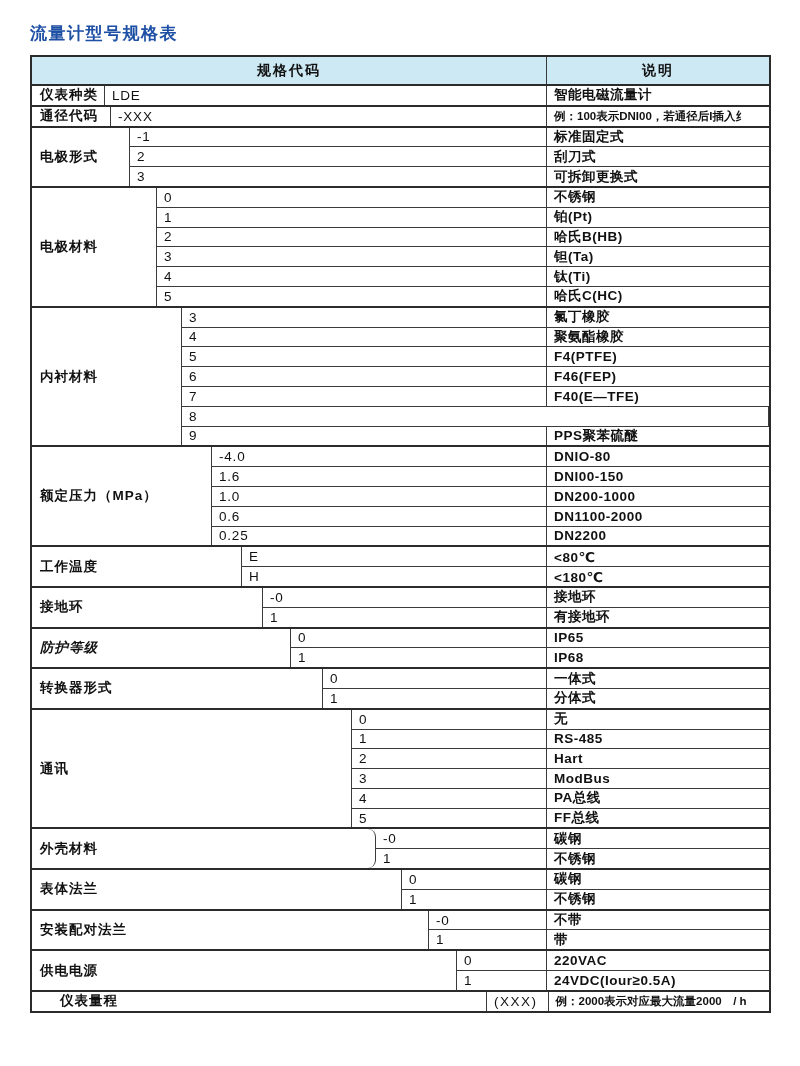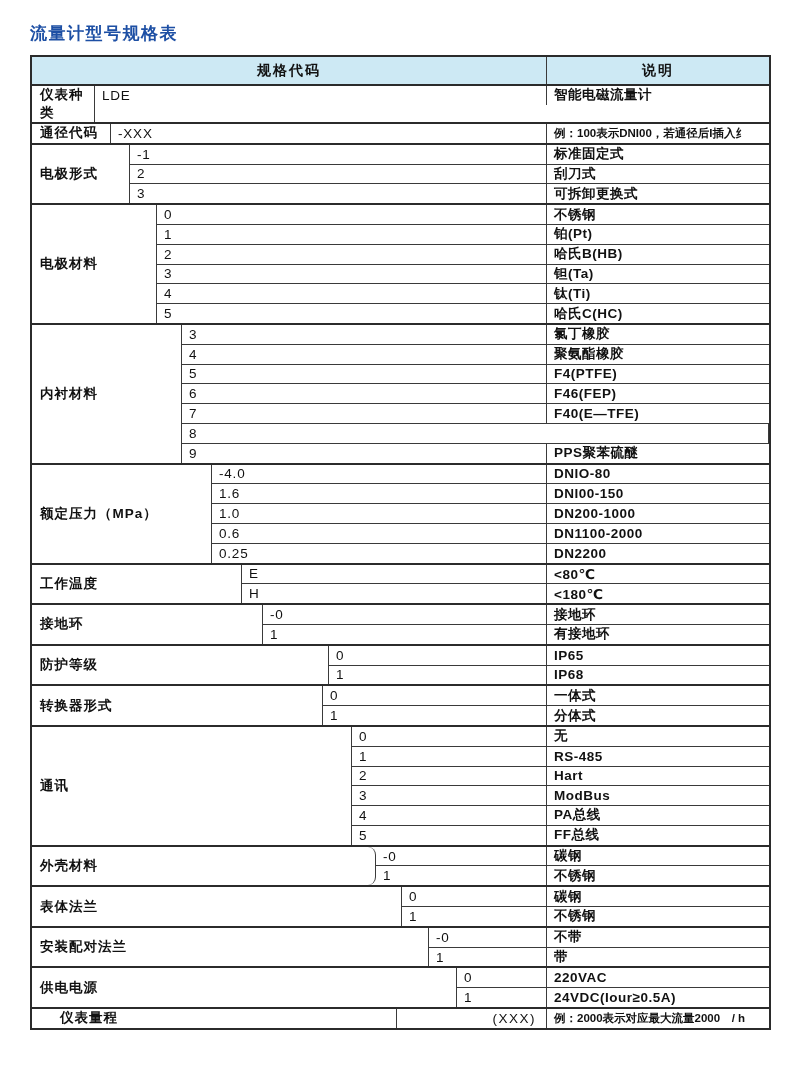--- a/index.html
+++ b/index.html
@@ -79,21 +79,21 @@
 
 <div class="page-title">流量计型号规格表</div>
 
 <div class="spec-table">
   <div class="header-row">
     <div class="hcell-code">规格代码</div>
     <div class="hcell-desc">说明</div>
   </div>
   <div>
       <div class="spec-section">
-        <div class="sec-label" style="width: 63px;">仪表种类</div>
+        <div class="sec-label" style="width: 73px; text-align: right;">仪表种类</div>
         <div class="sec-rows">
           <div class="srow">
             <div class="cell-code">LDE</div>
             <div class="cell-desc">智能电磁流量计</div>
           </div>
         </div>
       </div>
       <div class="spec-section">
         <div class="sec-label" style="width: 79px;">通径代码</div>
         <div class="sec-rows">
@@ -226,21 +226,21 @@
             <div class="cell-code">-0</div>
             <div class="cell-desc">接地环</div>
           </div>
           <div class="srow">
             <div class="cell-code">1</div>
             <div class="cell-desc">有接地环</div>
           </div>
         </div>
       </div>
       <div class="spec-section">
-        <div class="sec-label" style="width: 297px;">防护等级</div>
+        <div class="sec-label" style="width: 259px; font-style: italic;">防护等级</div>
         <div class="sec-rows">
           <div class="srow">
             <div class="cell-code">0</div>
             <div class="cell-desc">IP65</div>
           </div>
           <div class="srow">
             <div class="cell-code">1</div>
             <div class="cell-desc">IP68</div>
           </div>
         </div>
@@ -333,21 +333,21 @@
             <div class="cell-code">0</div>
             <div class="cell-desc">220VAC</div>
           </div>
           <div class="srow">
             <div class="cell-code">1</div>
             <div class="cell-desc">24VDC(Iour≥0.5A)</div>
           </div>
         </div>
       </div>
       <div class="spec-section">
-        <div class="sec-label" style="width: 365px; padding-left: 28px;">仪表量程</div>
+        <div class="sec-label" style="width: 455px; padding-left: 28px;">仪表量程</div>
         <div class="sec-rows">
           <div class="srow">
             <div class="cell-code right">(XXX)</div>
             <div class="cell-desc small">例：2000表示对应最大流量2000　/ h</div>
           </div>
         </div>
       </div>
     </div>
 </div>
 

